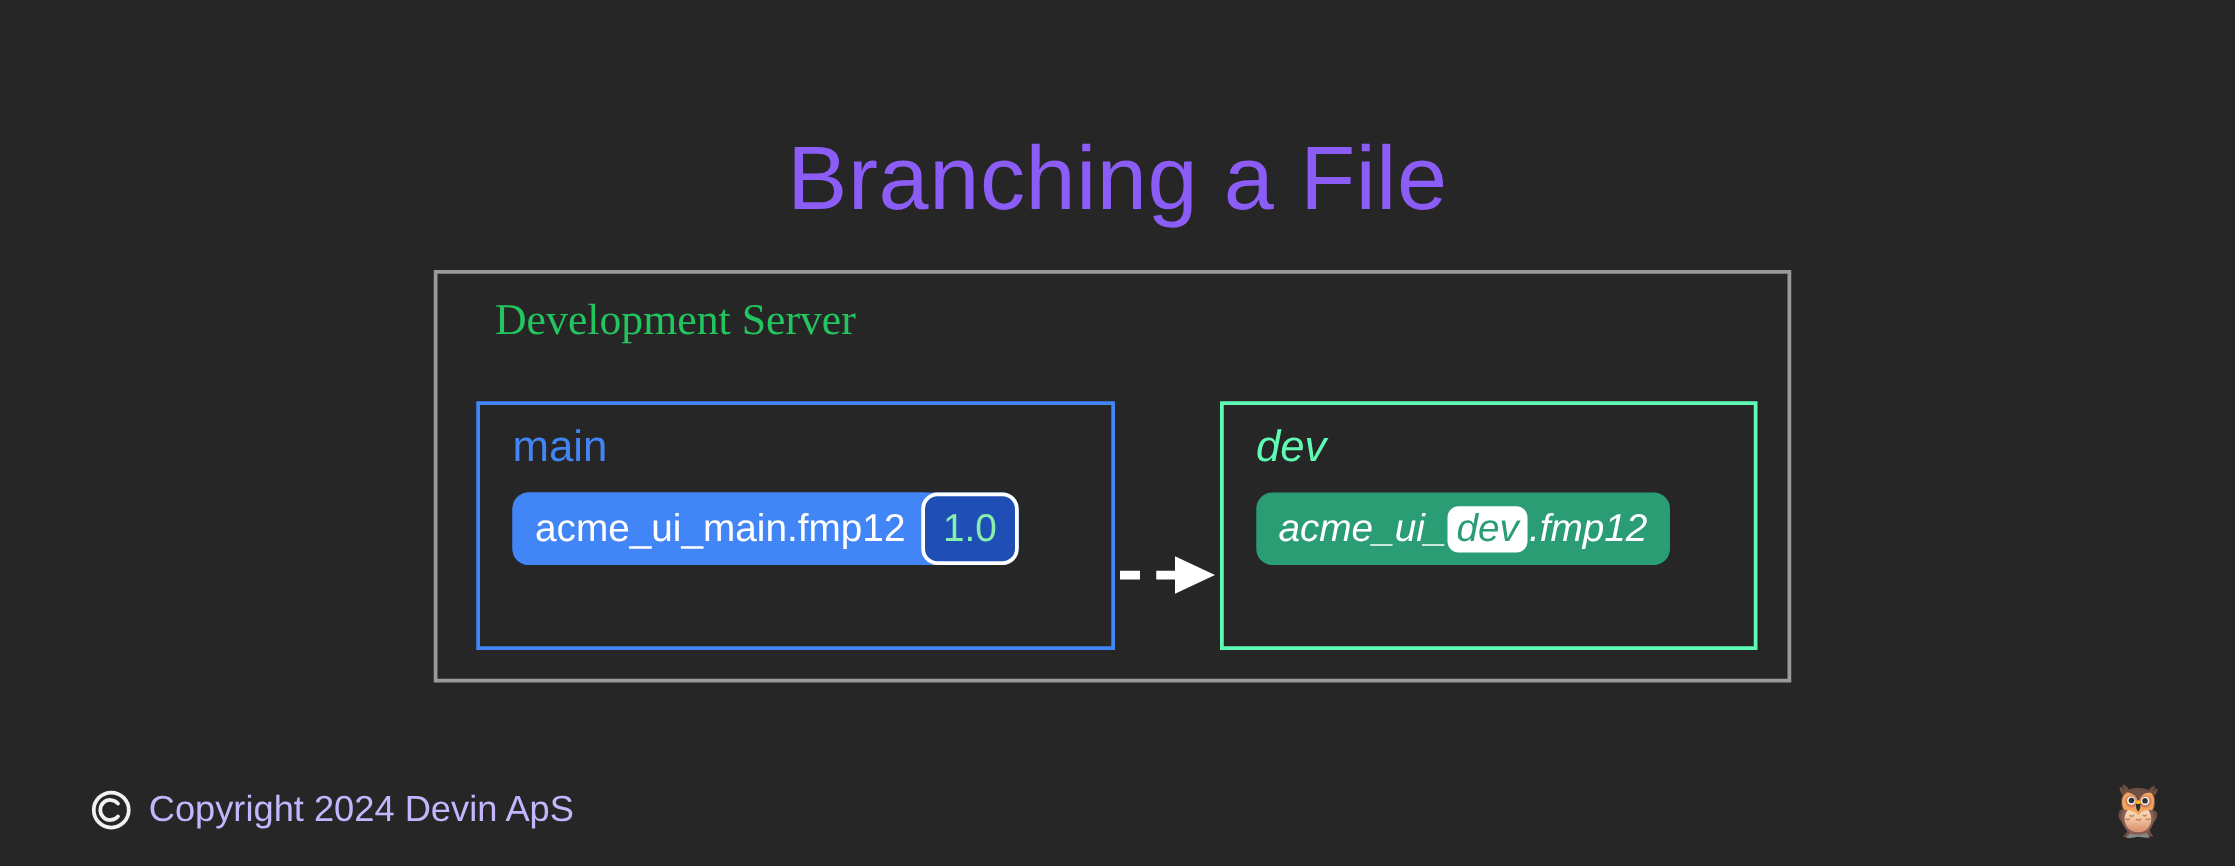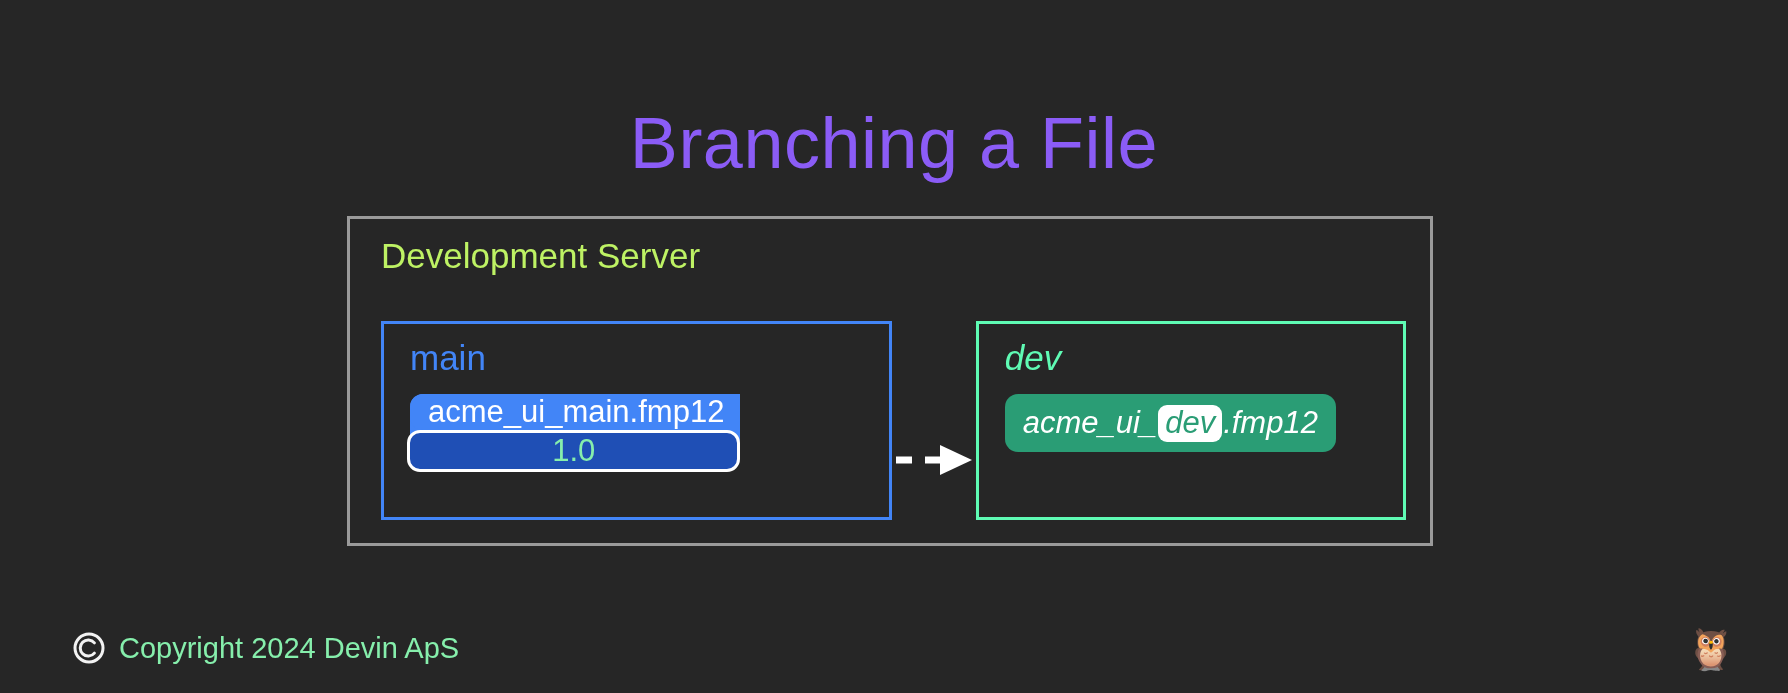--- a/index.html
+++ b/index.html
@@ -43,26 +43,27 @@
     left: 347px;
     top: 216px;
     width: 1086px;
     height: 330px;
     border: 3px solid #9a9a9a;
     box-sizing: border-box;
     background: transparent;
   }
   .server-label {
     position: absolute;
-    left: 31px;
+    left: 46px;
     top: 17px;
-    color: #bef264;
+    color: #22c55e;
     font-size: 35px;
     font-weight: 400;
     white-space: nowrap;
+    font-family: Liberation Serif, serif;
   }
 
   
   .branch-row {
     position: absolute;
     left: 31px;
     top: 102px;
     right: 24px;
     display: flex;
     align-items: flex-start;
@@ -106,21 +107,21 @@
   }
   .file-pill .pill-name {
     display: flex;
     align-items: center;
     padding: 0 16px 0 18px;
     font-size: 31px;
     color: #ffffff;
     white-space: nowrap;
     border-radius: 13px 0 0 13px;
   }
-  .main-pill { background: #4285f7; flex-direction: column; }
+  .main-pill { background: #4285f7; }
   .main-pill .pill-name { background: #4285f7; }
 
   .pill-version {
     display: flex;
     align-items: center;
     justify-content: center;
     background: #1f4fb5;
     color: #86efac;
     font-size: 31px;
     padding: 0 14px;
@@ -175,21 +176,21 @@
     width: 1788px;
     height: 112px;
   }
   .copyright {
     position: absolute;
     left: 72px;
     bottom: 28px;
     display: flex;
     align-items: center;
     gap: 13px;
-    color: #86efac;
+    color: #c4b5fd;
     font-size: 29px;
     white-space: nowrap;
   }
   .copyright-mark {
     display: inline-flex;
     align-items: center;
     justify-content: center;
     width: 34px;
     height: 34px;
     flex: 0 0 34px;

